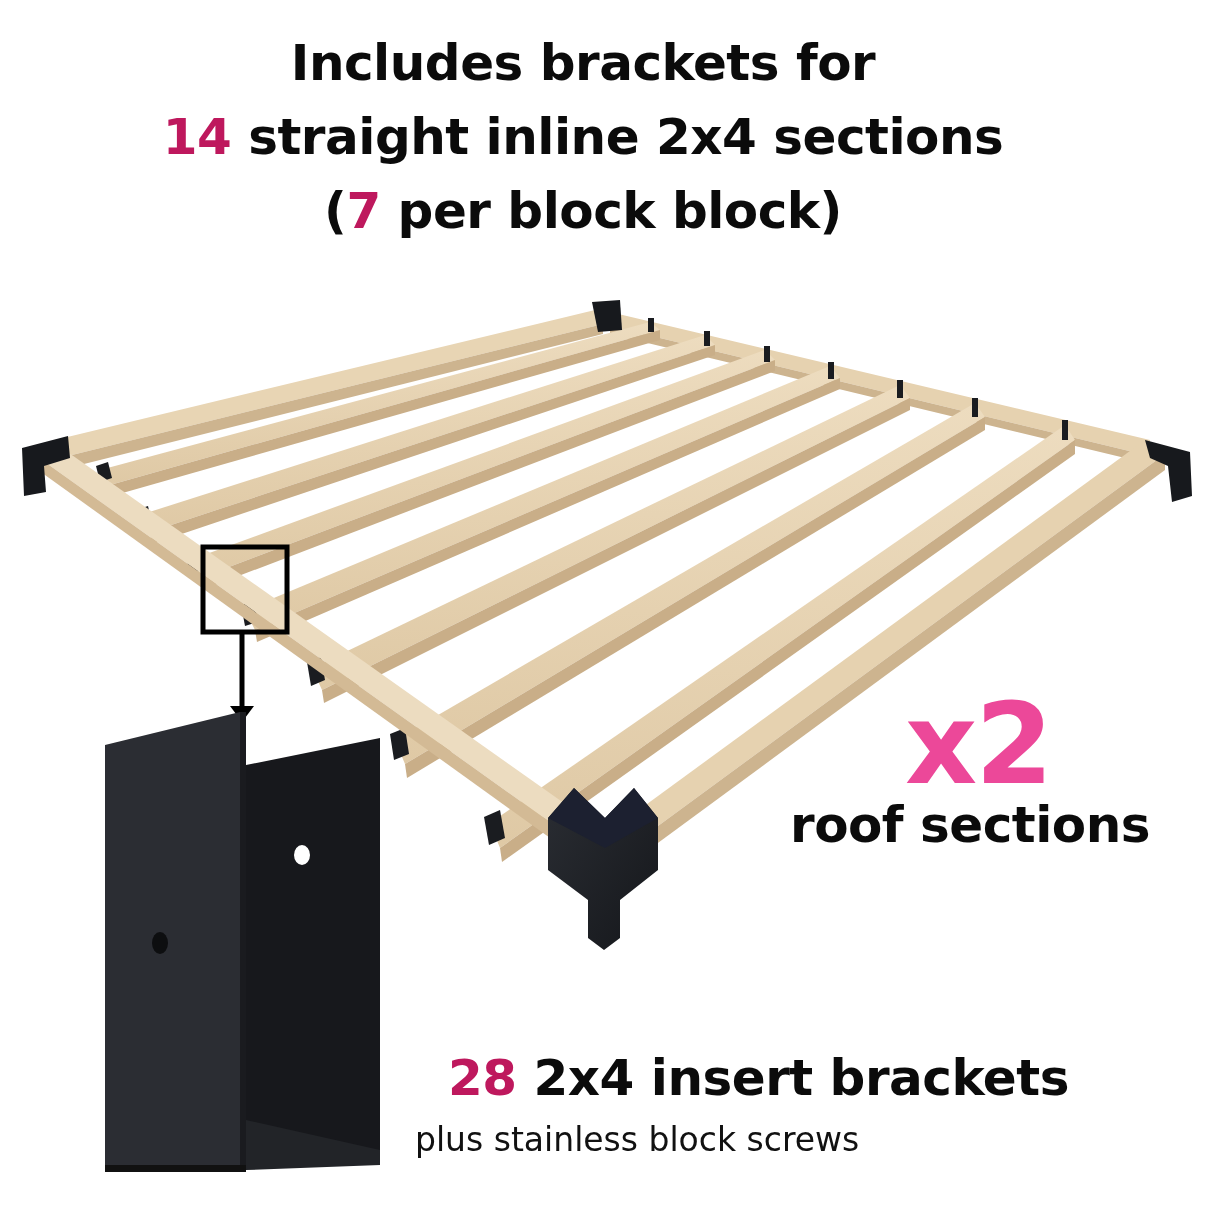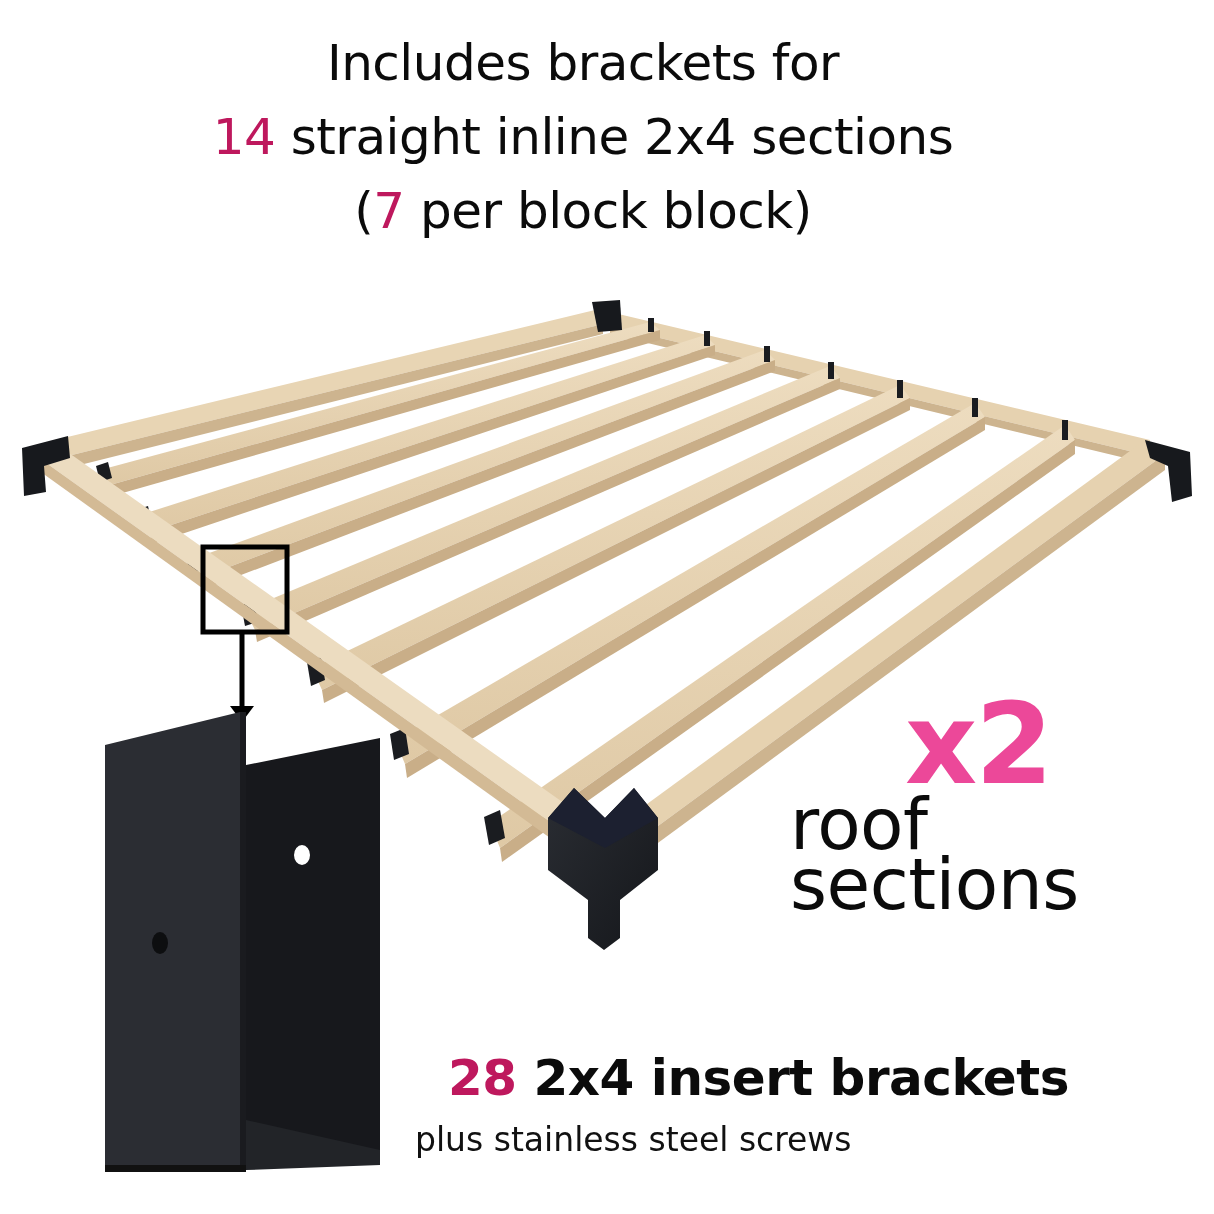--- a/index.html
+++ b/index.html
@@ -1,24 +1,24 @@
 <!DOCTYPE html>
 <html><head>
 <meta charset="utf-8">
 <style>
   html, body { margin:0; padding:0; background:#ffffff; }
   body { width:1214px; height:1214px; position:relative; overflow:hidden; font-family:"DejaVu Sans", sans-serif; }
-  .headline { position:absolute; left:0; width:1166px; text-align:center; font-weight:normal; color:#0b0b0b; font-size:50px; line-height:50px; letter-spacing:-0.5px; }
+  .headline { position:absolute; left:0; width:1166px; text-align:center; font-weight:bold; color:#0b0b0b; font-size:50px; line-height:50px; letter-spacing:-0.5px; }
   .hl1 { top:38px; }
   .hl2 { top:112px; }
   .hl3 { top:186px; }
   .accent { color:#be185d; }
   svg.scene { position:absolute; left:0; top:0; }
   .x2 { position:absolute; left:905px; top:688px; font-size:112px; line-height:112px; font-weight:bold; color:#ec4899; letter-spacing:-2px; }
-  .roofsec { position:absolute; left:790px; top:795px; font-size:71px; line-height:60px; font-weight:normal; color:#0b0b0b; letter-spacing:-0.5px; }
+  .roofsec { position:absolute; left:790px; top:795px; font-size:50px; line-height:60px; font-weight:bold; color:#0b0b0b; letter-spacing:-0.5px; }
   .brk-title { position:absolute; left:412px; top:1050px; font-size:50px; line-height:56px; font-weight:bold; color:#0b0b0b; letter-spacing:-0.5px; white-space:nowrap;margin-left:36px; }
   .brk-sub { position:absolute; left:415px; top:1120px; font-size:33px; line-height:40px; color:#111; white-space:nowrap; }
 </style>
 </head>
 <body>
 
 <div class="headline hl1">Includes brackets for</div>
 <div class="headline hl2"><span class="accent">14</span><span> straight inline 2x4 sections</span></div>
 <div class="headline hl3"><span>(</span><span class="accent">7</span><span> per block block)</span></div>
 
@@ -130,13 +130,13 @@
     <polygon points="105,1165 246,1165 246,1172 105,1172" fill="#111"></polygon>
     <ellipse cx="160" cy="943" rx="8" ry="11" fill="#0d0e10"></ellipse>
     <ellipse cx="302" cy="855" rx="8" ry="10" fill="#ffffff"></ellipse>
   </g>
 </svg>
 
 <div class="x2">x2</div>
 <div class="roofsec">roof sections</div>
 
 <div class="brk-title"><span class="accent">28</span><span> 2x4 insert brackets</span></div>
-<div class="brk-sub">plus stainless steel screws</div>
+<div class="brk-sub">plus stainless block screws</div>
 
 </body></html>

